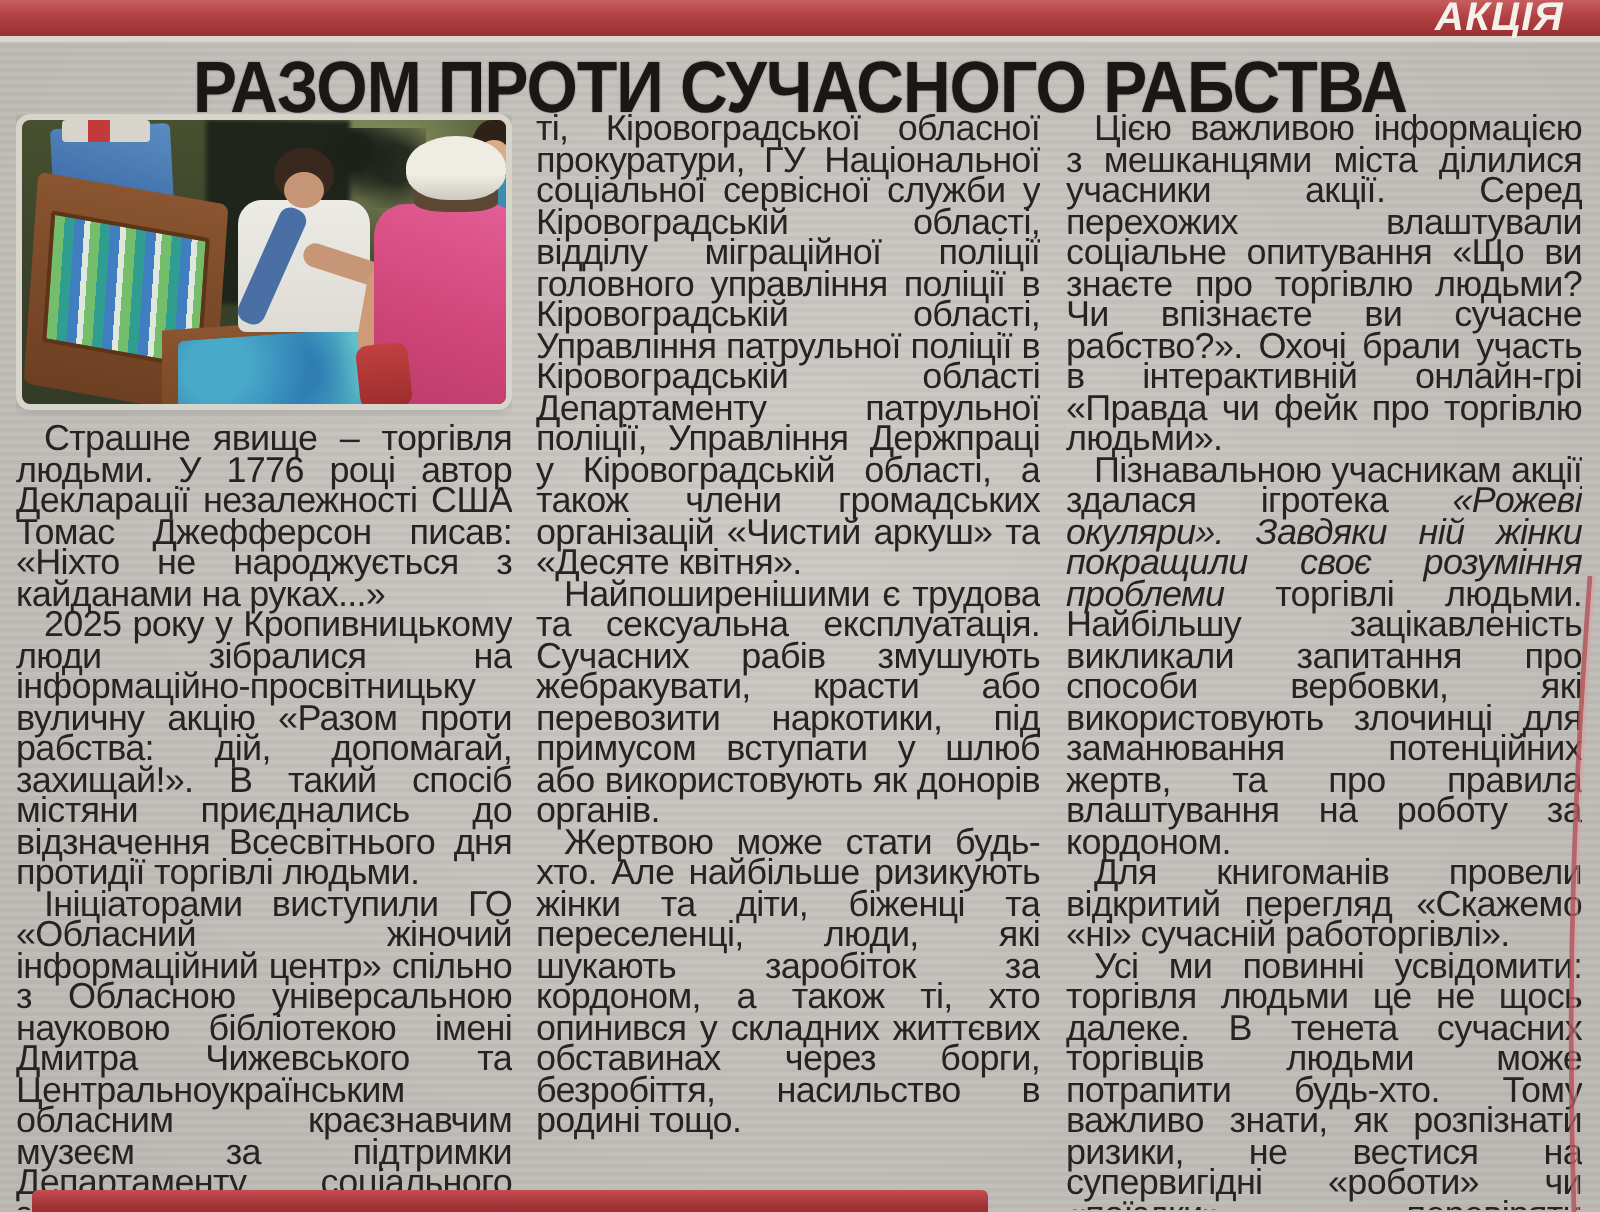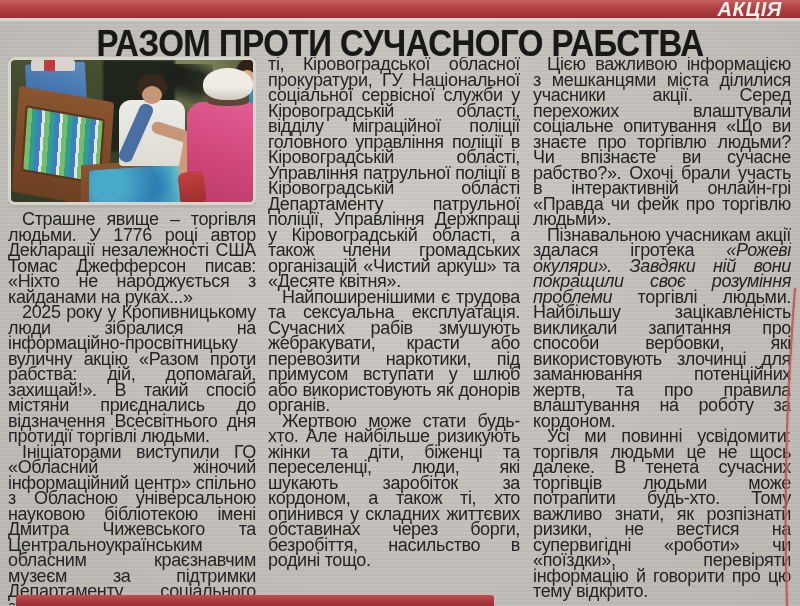--- a/index.html
+++ b/index.html
@@ -155,21 +155,22 @@
   </div>
 
   <div class="col col2">
     <p class="para">ті, Кіровоградської обласної прокуратури, ГУ Національної соціальної сервісної служби у Кіровоградській області, відділу міграційної поліції головного управління поліції в Кіровоградській області, Управління патрульної поліції в Кіровоградській області Департаменту патрульної поліції, Управління Держпраці у Кіровоградській області, а також члени громадських організацій «Чистий аркуш» та «Десяте квітня».</p>
     <p class="para indent">Найпоширенішими є трудова та сексуальна експлуатація. Сучасних рабів змушують жебракувати, красти або перевозити наркотики, під примусом вступати у шлюб або використовують як донорів органів.</p>
     <p class="para indent">Жертвою може стати будь-хто. Але найбільше ризикують жінки та діти, біженці та переселенці, люди, які шукають заробіток за кордоном, а також ті, хто опинився у складних життєвих обставинах через борги, безробіття, насильство в родині тощо.</p>
   </div>
 
   <div class="col col3">
     <p class="para indent">Цією важливою інформацією з мешканцями міста ділилися учасники акції. Серед перехожих влаштували соціальне опитування «Що ви знаєте про торгівлю людьми? Чи впізнаєте ви сучасне рабство?». Охочі брали участь в інтерактивній онлайн-грі «Правда чи фейк про торгівлю людьми».</p>
-    <p class="para indent"><span>Пізнавальною учасникам акції здалася ігротека </span><span class="italic">«Рожеві окуляри». Завдяки ній вони покращили своє розуміння проблеми</span><span> торгівлі людьми. Найбільшу зацікавленість викликали запитання про способи вербовки, які використовують злочинці для заманювання потенційних жертв, та про правила влаштування на роботу за кордоном.</span></p>
+    <p class="para indent"><span>Пізнавальною учасникам акції здалася ігротека </span><span class="italic">«Рожеві окуляри». Завдяки ній жінки покращили своє розуміння проблеми</span><span> торгівлі людьми. Найбільшу зацікавленість викликали запитання про способи вербовки, які використовують злочинці для заманювання потенційних жертв, та про правила влаштування на роботу за кордоном.</span></p>
+    <p class="para indent">Для книгоманів провели відкритий перегляд «Скажемо «ні» сучасній работоргівлі».</p>
     <p class="para indent">Усі ми повинні усвідомити: торгівля людьми це не щось далеке. В тенета сучасних торгівців людьми може потрапити будь-хто. Тому важливо знати, як розпізнати ризики, не вестися на супервигідні «роботи» чи «поїздки», перевіряти інформацію й говорити про цю тему відкрито.</p>
   </div>
 
   <div class="bottom-bar"></div>
 
   <svg class="edge-line" viewBox="0 0 22 324" preserveAspectRatio="none">
     <path d="M17,6 C10,100 5,200 9,324" fill="none" stroke="#b4565a" stroke-width="2.4" opacity="0.85"></path>
     <path d="M19,6 C12,100 7,200 11,324" fill="none" stroke="#dba0a2" stroke-width="1.4" opacity="0.6"></path>
   </svg>
 

